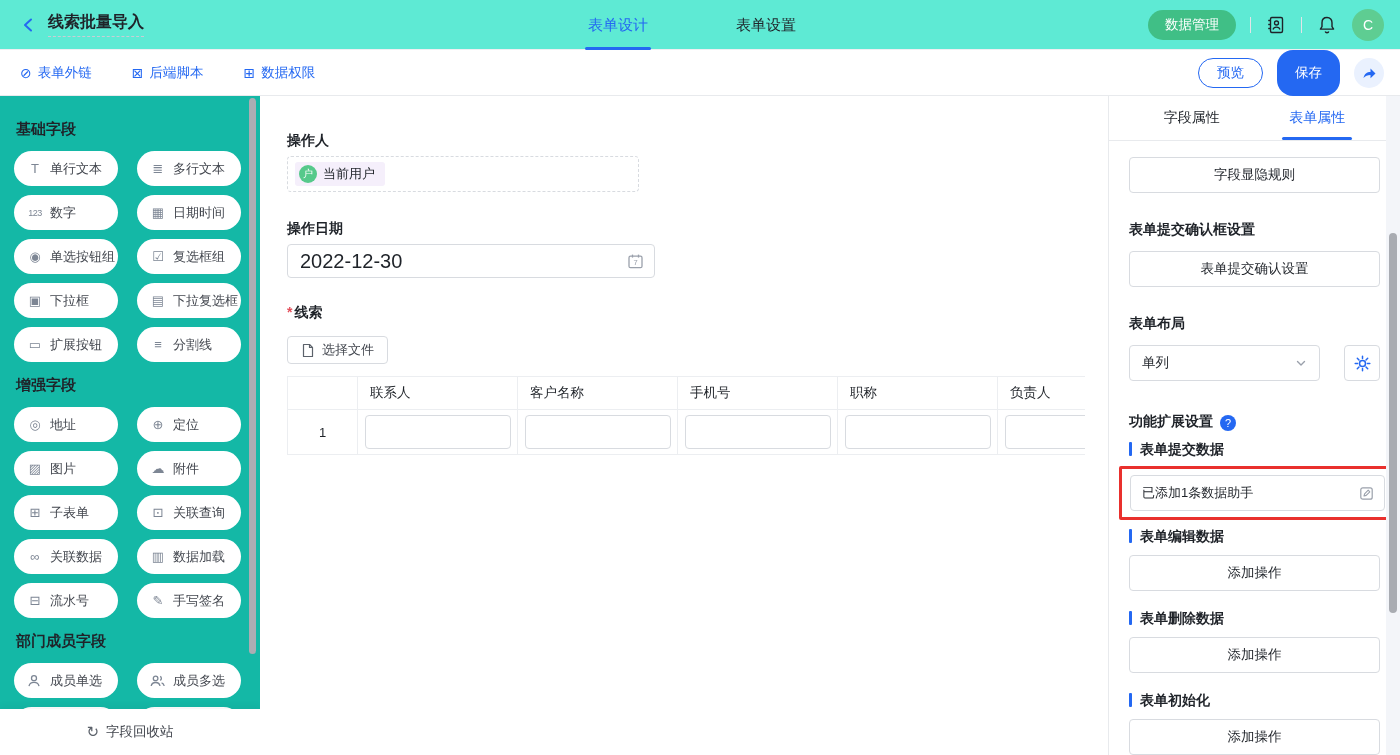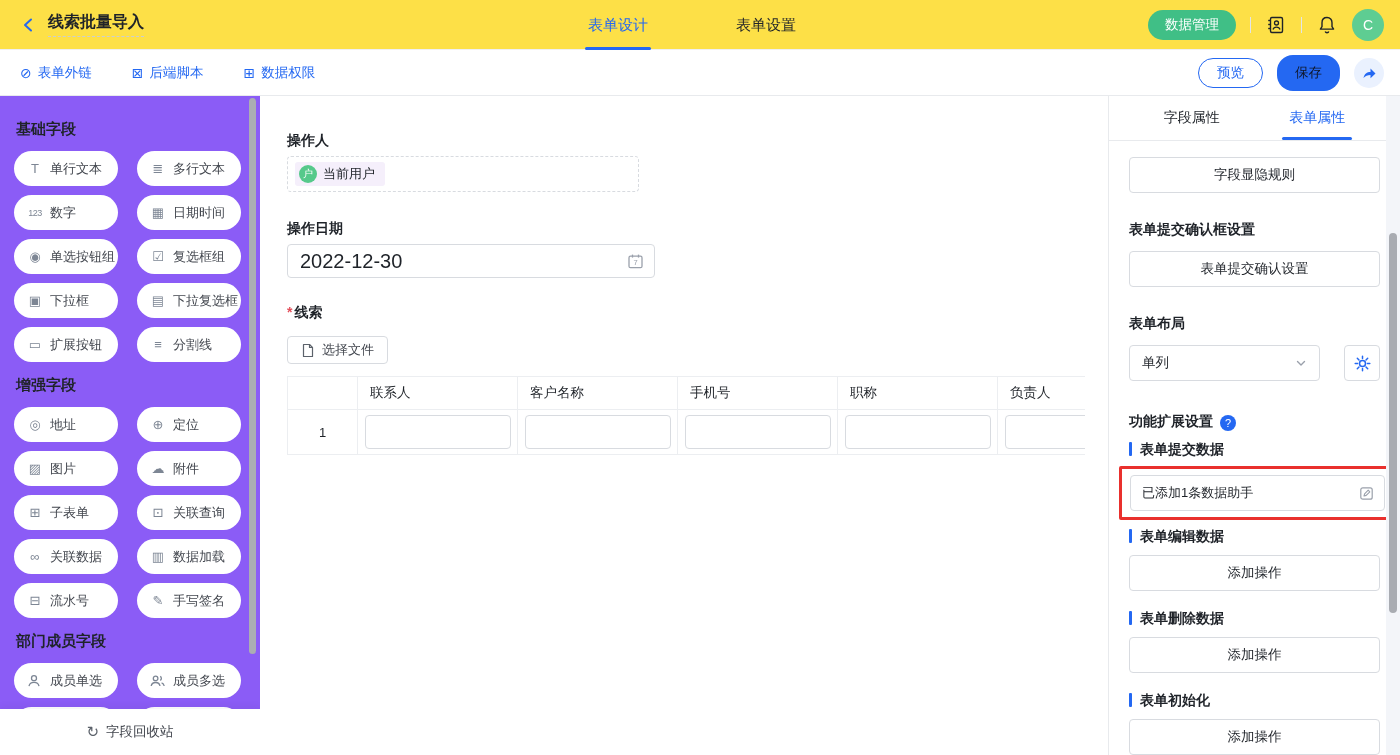--- a/index.html
+++ b/index.html
@@ -1,43 +1,43 @@
 <!DOCTYPE html>
 <html><head>
 <meta charset="utf-8">
 <style>
   * { box-sizing: border-box; margin: 0; padding: 0; }
   html,body { width:1400px; height:755px; overflow:hidden; }
   body { font-family:"Liberation Sans","DejaVu Sans",sans-serif; color:#1f2329; background:#fff; position:relative; font-size:14px; }
 
   
-  .topbar { position:absolute; top:0; left:0; right:0; height:50px; background:#fde047; border-bottom:1px solid #efeff2; display:flex; align-items:center; padding:0 20px; }
+  .topbar { position:absolute; top:0; left:0; right:0; height:50px; background:#5eead4; border-bottom:1px solid #efeff2; display:flex; align-items:center; padding:0 20px; }
   .back-btn { display:flex; align-items:center; cursor:pointer; margin-right:10px; }
   .app-title { font-size:16px; font-weight:bold; color:#1f2329; border-bottom:1px dashed #c9cdd4; padding-bottom:5px; line-height:18px; }
   .top-tabs { position:absolute; left:588px; top:0; height:40px; display:flex; gap:88px; }
   .top-tab { height:50px; display:flex; align-items:center; font-size:15px; color:#1f2329; cursor:pointer; position:relative; }
   .top-tab.active { color:#2468f2; }
   .top-tab.active::after { content:""; position:absolute; left:-3px; right:-3px; bottom:0; height:3px; background:#2468f2; border-radius:2px; }
   .top-right { position:absolute; right:16px; top:0; height:50px; display:flex; align-items:center; gap:14px; }
   .pill-green { background:#40bf86; color:#fff; font-size:13.5px; height:30px; padding:0 17px; border-radius:16px; display:flex; align-items:center; border:none; cursor:pointer; }
   .v-div { width:1px; height:16px; background:#e2e4e8; }
   .top-icon { width:22px; height:22px; display:flex; align-items:center; justify-content:center; cursor:pointer; }
   .avatar { width:32px; height:32px; border-radius:50%; background:#5ecd92; color:#fff; font-size:14px; display:flex; align-items:center; justify-content:center; cursor:pointer; }
 
   
   .toolbar { position:absolute; top:51px; left:0; right:0; height:45px; background:#fff; border-bottom:1px solid #e8eaed; display:flex; align-items:center; padding:0 20px; }
   .tool-link { display:flex; align-items:center; gap:6px; color:#2468f2; font-size:13.5px; margin-right:40px; cursor:pointer; }
   .tool-link .tl-icon { font-size:14px; line-height:1; }
   .toolbar-right { position:absolute; right:16px; display:flex; align-items:center; gap:14px; }
   .btn-outline-blue { height:30px; padding:0 18px; border:1px solid #2468f2; color:#2468f2; background:#fff; border-radius:16px; font-size:13.5px; cursor:pointer; }
-  .btn-blue { height:36px; padding:0 18px; border:none; color:#0f172a; background:#2468f2; border-radius:16px; font-size:13.5px; cursor:pointer; }
+  .btn-blue { height:46px; padding:0 18px; border:none; color:#ffffff; background:#2468f2; border-radius:16px; font-size:13.5px; cursor:pointer; }
   .btn-share { width:30px; height:30px; border-radius:50%; background:#eaf1fe; border:none; display:flex; align-items:center; justify-content:center; cursor:pointer; }
 
   
-  .sidebar { position:absolute; top:96px; left:0; width:260px; bottom:0; background:#8b5cf6; overflow:hidden; }
+  .sidebar { position:absolute; top:96px; left:0; width:260px; bottom:0; background:#14b8a6; overflow:hidden; }
   .sidebar-inner { padding:14px 20px 0 14px; }
   .side-sec-title { font-size:15px; font-weight:bold; color:#1f2329; margin:10px 0 12px 2px; }
   .pill-grid { display:grid; grid-template-columns:104px 104px; column-gap:19px; row-gap:9px; margin-bottom:14px; }
   .pill { background:#fff; border-radius:18px; height:35px; display:flex; align-items:center; padding-left:13px; gap:7px; cursor:grab; font-size:13px; color:#42464e; white-space:nowrap; }
   .pill .pi { color:#7d8694; font-size:13px; width:16px; text-align:center; flex:none; }
   .pill .pi.small { font-size:9px; letter-spacing:-0.5px; }
   .side-scrollbar { position:absolute; left:249px; top:2px; width:7px; height:556px; background:#abadb3; border-radius:4px; }
   .recycle-bar { position:absolute; left:0; right:0; bottom:0; height:46px; background:#fff; display:flex; align-items:center; justify-content:center; gap:7px; font-size:13.5px; color:#42464e; cursor:pointer; box-shadow:0 -2px 8px rgba(31,35,41,.06); }
   .recycle-bar .ri { color:#5c626b; font-size:15px; }
 

